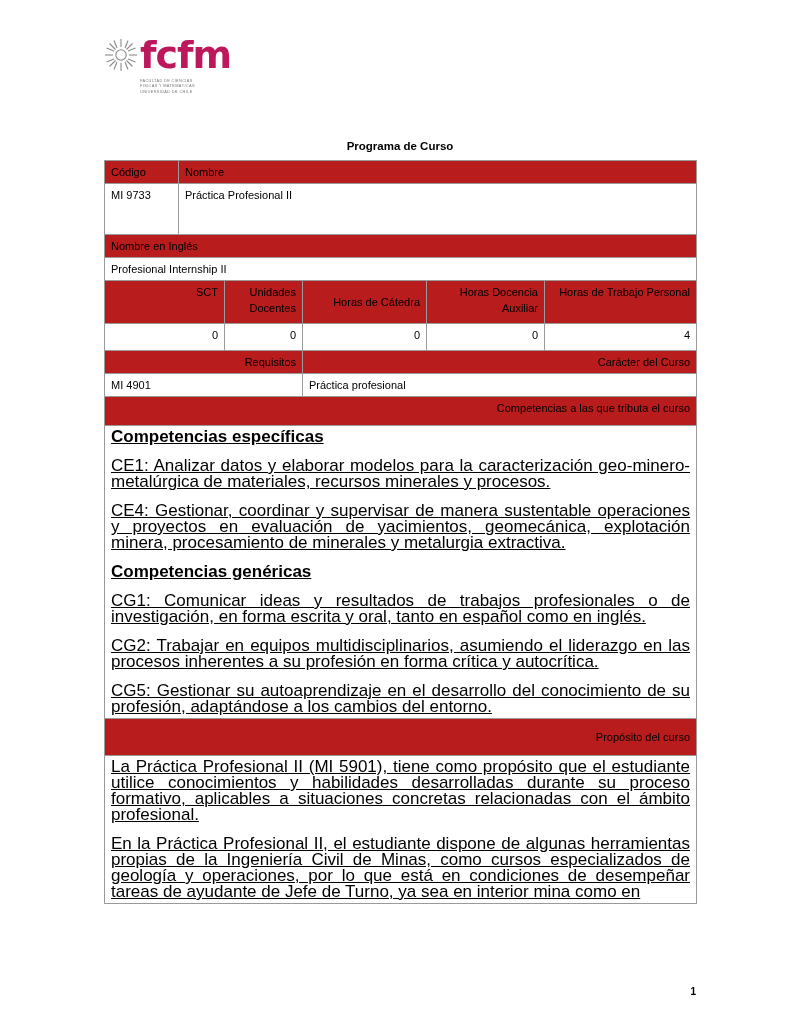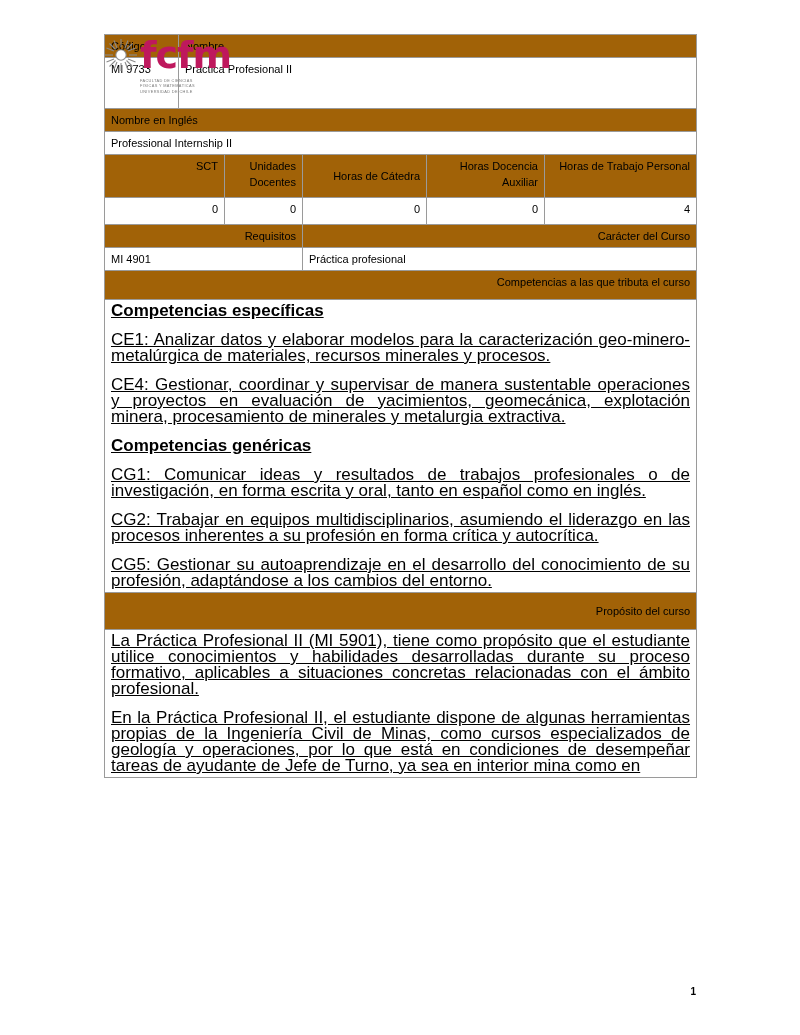--- a/index.html
+++ b/index.html
@@ -75,21 +75,21 @@
     table-layout: fixed;
     font-size: 11px;
   }
   table.prog td {
     border: 1px solid #9a9a9a;
     padding: 3px 6px;
     vertical-align: top;
     line-height: 16px;
   }
   .hdr {
-    background: #a16207;
+    background: #b91c1c;
     margin-top: 21px;
   }
   .ctr { text-align: right; }
   .body-cell {
     padding: 10px 8px 12px 8px;
     line-height: 19px;
     font-size: 17px;
     text-decoration: underline;
   }
   .body-cell p {
@@ -138,20 +138,21 @@
         </g>
         <circle cx="17" cy="17" r="5.2" fill="#ffffff" stroke="#8a8a8a" stroke-width="1.1"></circle>
       </svg>
     </div>
     <div class="logo-word">fcfm</div>
     <div class="logo-sub">FACULTAD DE CIENCIAS
 FÍSICAS Y MATEMÁTICAS
 UNIVERSIDAD DE CHILE</div>
   </div>
 
+  <div class="doc-title">Programa de Curso</div>
 
   <table class="prog">
     <colgroup>
       <col style="width:74px">
       <col style="width:46px">
       <col style="width:78px">
       <col style="width:124px">
       <col style="width:118px">
       <col style="width:152px">
     </colgroup>
@@ -164,21 +165,21 @@
 
       <tr>
         <td>MI 9733</td>
         <td colspan="5" style="height:44px">Práctica Profesional II</td>
       </tr>
 
       <tr>
         <td class="hdr" colspan="6">Nombre en Inglés</td>
       </tr>
       <tr>
-        <td colspan="6">Professional Internship II</td>
+        <td colspan="6">Profesional Internship II</td>
       </tr>
 
       <tr>
         <td class="hdr ctr" colspan="2" style="height:36px">SCT</td>
         <td class="hdr ctr">Unidades Docentes</td>
         <td class="hdr ctr" style="vertical-align:middle">Horas de Cátedra</td>
         <td class="hdr ctr">Horas Docencia Auxiliar</td>
         <td class="hdr ctr">Horas de Trabajo Personal</td>
       </tr>
 

